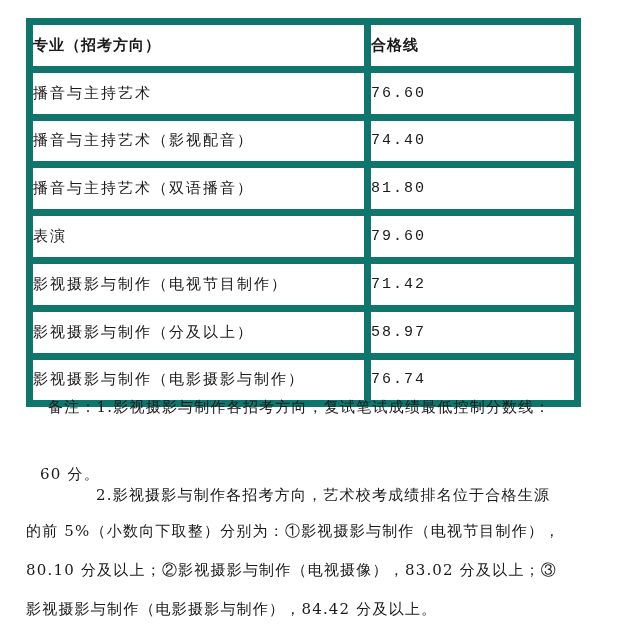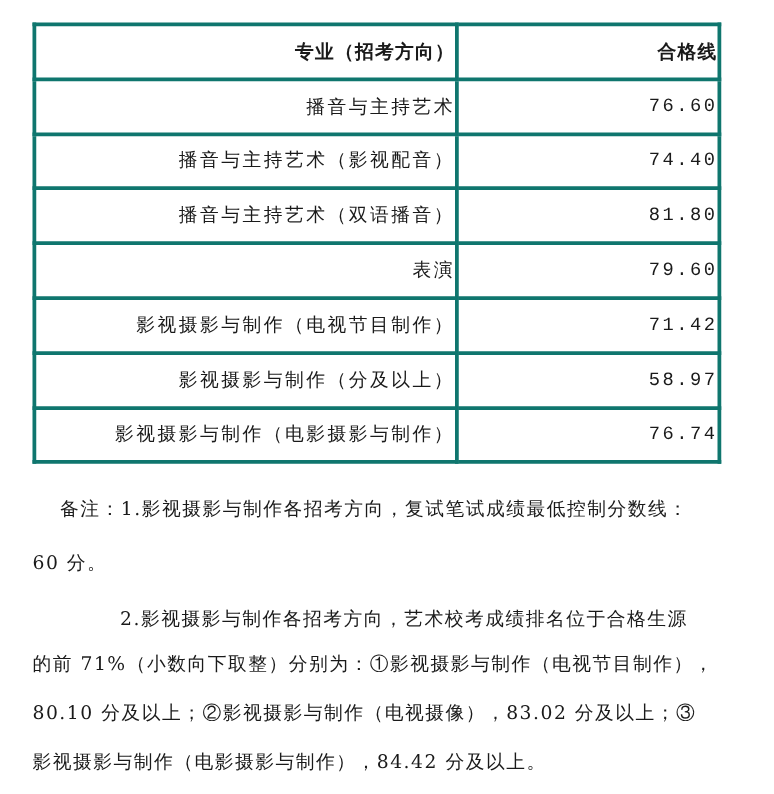--- a/index.html
+++ b/index.html
@@ -7,23 +7,23 @@
     width: 619px; height: 635px; position: relative; overflow: hidden;
     font-family: "DejaVu Serif", "Liberation Serif", serif;
     color: #1a1a1a;
   }
   .score-table {
     position: absolute; left: 26px; top: 18px;
     width: 548px; border-collapse: collapse;
     table-layout: fixed;
   }
   .score-table td, .score-table th {
-    border: 3px solid #0f766e;
+    border: 7px solid #0f766e;
     height: 40.8px; padding: 0;
-    text-align: right; vertical-align: middle;
+    text-align: left; vertical-align: middle;
     font-size: 15px; letter-spacing: 2px; font-weight: normal;
   }
   .score-table th { font-weight: bold; letter-spacing: 1px; }
   .col-major { width: 338px; }
   .col-score { width: 210px; }
   .num { font-family: "Liberation Mono", "DejaVu Sans Mono", monospace; letter-spacing: 1px; font-size: 15px; }
   .note {
     position: absolute; left: 26px; width: 560px;
     font-size: 15px; letter-spacing: 1.2px; white-space: nowrap;
   }
@@ -68,17 +68,17 @@
       <td class="num">58.97</td>
     </tr>
     <tr>
       <td>影视摄影与制作（电影摄影与制作）</td>
       <td class="num">76.74</td>
     </tr>
   </tbody>
 </table>
 
 <div class="note" style="top:398px; left:48px;">备注：1.影视摄影与制作各招考方向，复试笔试成绩最低控制分数线：</div>
-<div class="note" style="top:441px;">60 分。</div>
+<div class="note" style="top:465px;margin-left:14px;">60 分。</div>
 <div class="note" style="top:486px; left:96px;">2.影视摄影与制作各招考方向，艺术校考成绩排名位于合格生源</div>
-<div class="note" style="top:522px;">的前 71%（小数向下取整）分别为：①影视摄影与制作（电视节目制作），</div>
+<div class="note" style="top:522px;">的前 5%（小数向下取整）分别为：①影视摄影与制作（电视节目制作），</div>
 <div class="note" style="top:561px;">80.10 分及以上；②影视摄影与制作（电视摄像），83.02 分及以上；③</div>
 <div class="note" style="top:600px;">影视摄影与制作（电影摄影与制作），84.42 分及以上。</div>
 
 </body></html>

